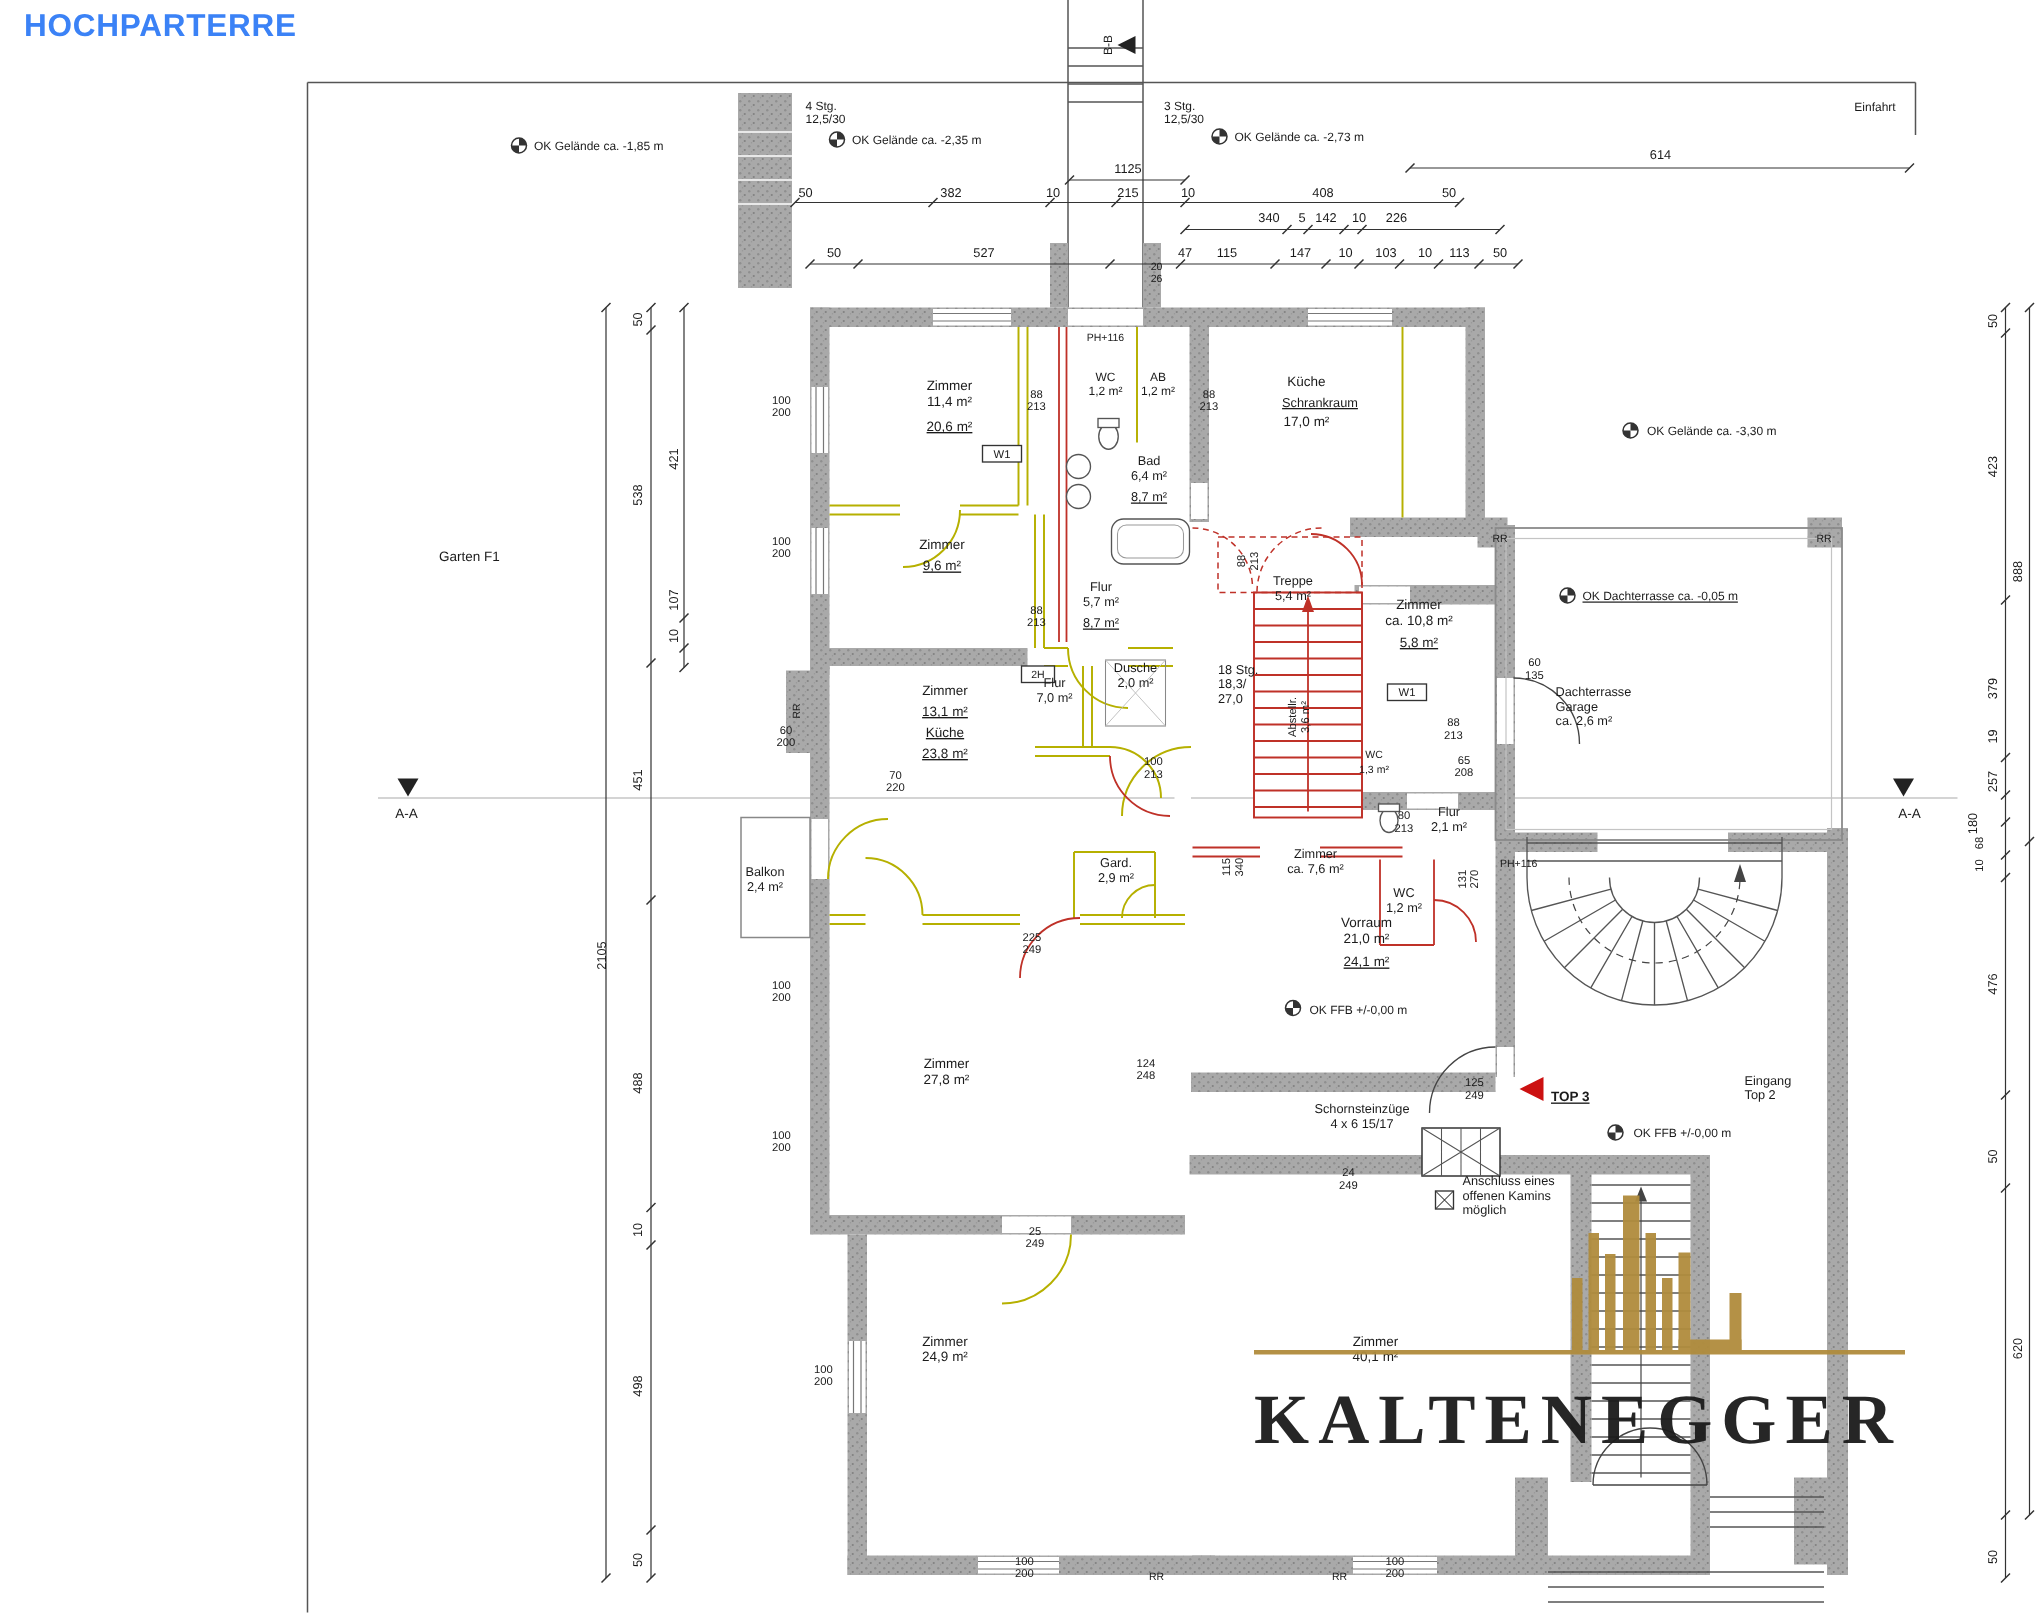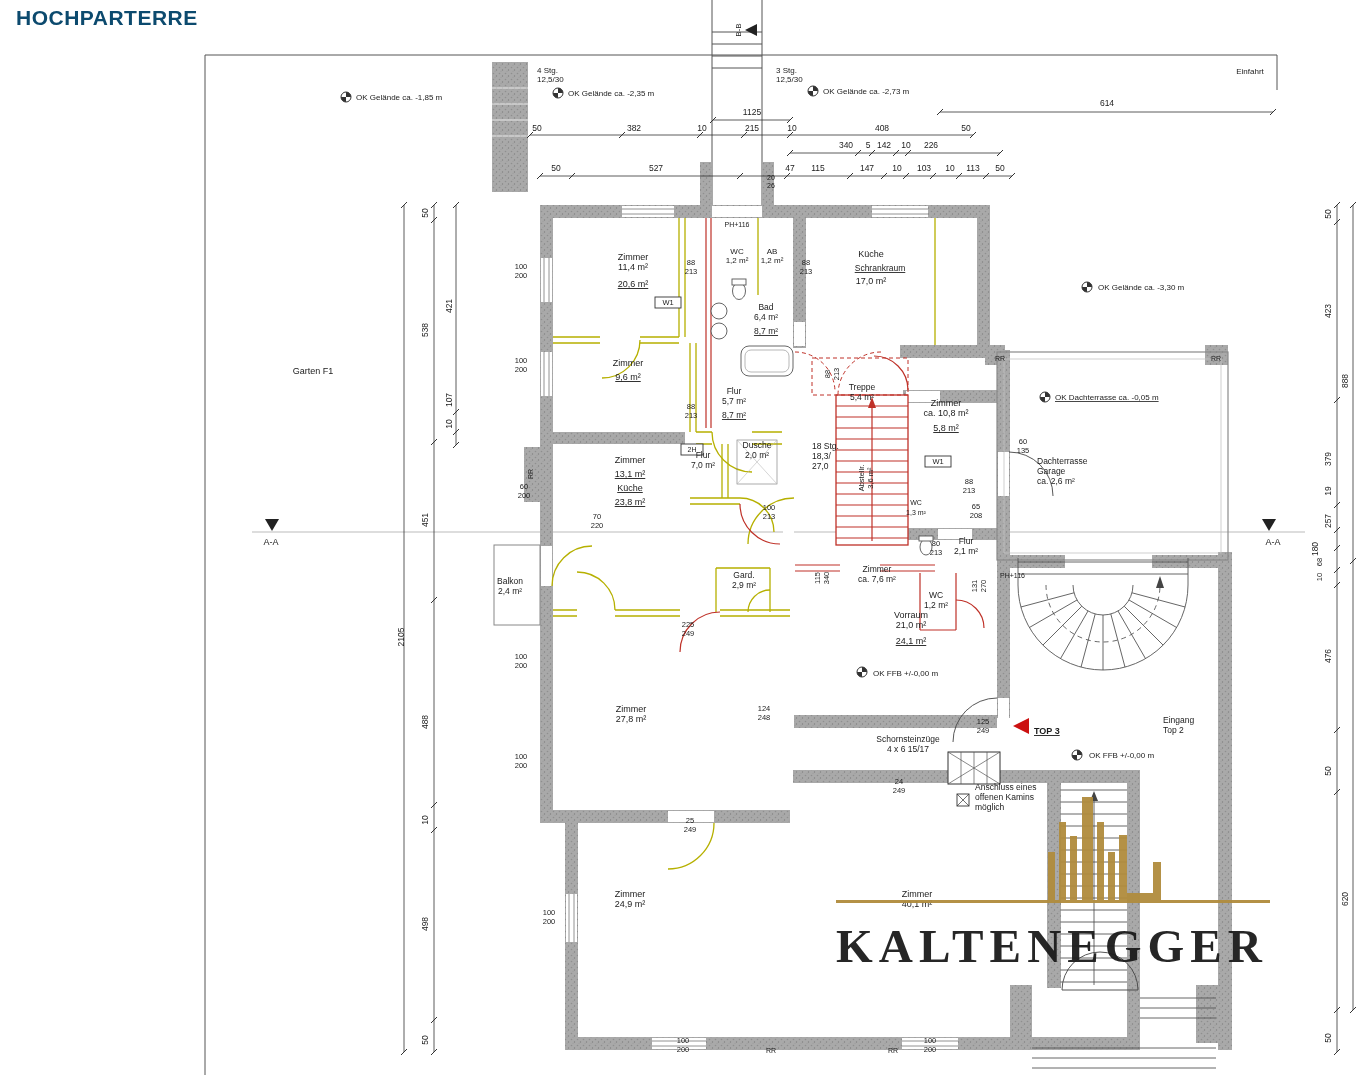--- a/index.html
+++ b/index.html
@@ -1,19 +1,19 @@
 <!DOCTYPE html>
 <html><head>
 <meta charset="utf-8">
 <style>
   html,body{margin:0;padding:0;background:#ffffff;}
   .page{position:relative;width:1359px;height:1080px;background:#fff;overflow:hidden;
         font-family:"Liberation Sans","DejaVu Sans",sans-serif;}
   .page-title{position:absolute;left:16px;top:6px;margin:0;font-size:21px;font-weight:700;
-        letter-spacing:.5px;color:#0c4a6e;}
+        letter-spacing:.5px;color:#3b82f6;}
   svg{position:absolute;left:0;top:0;}
   svg text{font-family:"Liberation Sans","DejaVu Sans",sans-serif;fill:#1b1b1b;}
   .thin{stroke:#555;stroke-width:1;fill:none;}
   .dim{stroke:#333;stroke-width:.8;fill:none;}
   .tick{stroke:#333;stroke-width:1;fill:none;}
   .wallpat{fill:url(#wl);}
   .win{stroke:#777;stroke-width:.8;fill:none;}
   .yel{stroke:#b6b000;stroke-width:1.3;fill:none;}
   .red{stroke:#bf3128;stroke-width:1.2;fill:none;}
   .redd{stroke:#bf3128;stroke-width:1;fill:none;stroke-dasharray:4 3;}

